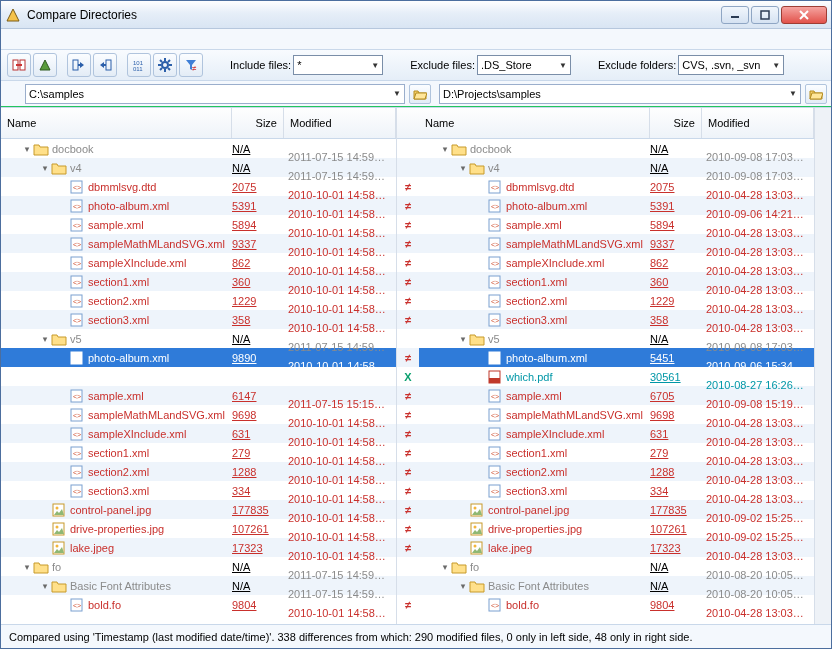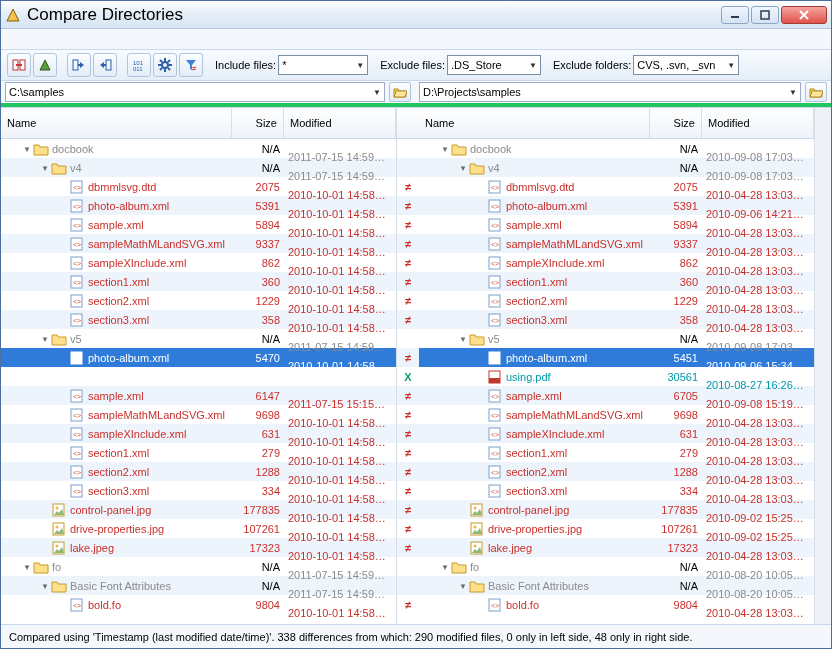--- a/index.html
+++ b/index.html
@@ -2,58 +2,58 @@
 <html><head>
 <meta charset="utf-8">
 <style>
   * { box-sizing: border-box; }
   html, body { margin:0; padding:0; height:100%; font-family: Tahoma, sans-serif; font-size:11px; color:#000; }
   body { background:#d6e4f2; display:flex; }
   .window { width:832px; height:649px; background:#fff; border:1px solid #4c6e9e; display:flex; flex-direction:column; }
   
   .titlebar { height:28px; background:linear-gradient(to bottom,#fefefe,#e6eef8 45%,#d9e5f3); border-bottom:1px solid #b6c7dd; display:flex; align-items:center; padding:0 4px; }
   .titlebar .icon { width:16px; height:16px; margin-right:6px; display:inline-flex; align-items:center; justify-content:center;}
-  .titlebar-title { flex:1; font-size:17px; }
+  .titlebar-title { flex:1; font-size:12px; }
   .winbtns { display:flex; gap:2px; }
   .winbtn { width:28px; height:18px; border:1px solid #8fa6c4; border-radius:3px; background:linear-gradient(#f1f6fc,#d5e2f2); display:flex; align-items:center; justify-content:center; font-size:10px;}
   .winbtn.close { width:46px; background:linear-gradient(#f5a4a0,#e2524b); border-color:#9e3d34; color:#fff;}
   
   .menubar { height:20px; display:flex; align-items:center; gap:14px; padding:0 10px; background:#f4f8fd;}
   .menubar span { text-decoration:underline dotted transparent; color:#000; cursor:default;margin-top:48px;}
   .menubar span u { text-decoration:underline; }
   
   .toolbar { height:32px; background:linear-gradient(#f8fbfe,#e5eef8); border-top:1px solid #c9d8ea; border-bottom:1px solid #c9d8ea; display:flex; align-items:center; padding:0 6px; gap:2px;}
   .tbtn { width:24px; height:24px; border:1px solid #b0c4dd; border-radius:3px; background:linear-gradient(#fbfdff,#e3ecf6); display:flex; align-items:center; justify-content:center;}
   .tsep { width:6px; }
-  .tlbl { margin-left:10px; }
+  .tlbl { margin-left:25px; }
   .tinput { height:20px; border:1px solid #7a8ea8; background:#fff; padding:0 3px; display:flex; align-items:center; justify-content:space-between;}
   .dropdown-arrow { font-size:8px; color:#333;}
   
-  .pathbar { height:26px; display:flex; border-bottom:4px solid #22c55e; background:#f4f8fd;}
+  .pathbar { height:26px; display:flex; border-bottom:1px solid #22c55e; background:#f4f8fd;padding-left:20px;}
   .pathside { display:flex; align-items:center; padding:2px 4px; gap:4px; }
   .pathinput { flex:1; height:20px; border:1px solid #9aaecc; background:#fff; display:flex; align-items:center; justify-content:space-between; padding:0 3px;}
   .foldbtn { width:22px; height:20px; border:1px solid #b0c4dd; border-radius:2px; background:linear-gradient(#fbfdff,#e3ecf6); display:flex; align-items:center; justify-content:center;}
   
   .gridwrap { flex:1; display:flex; overflow:hidden; background:#fff; border-top:1px solid #c9d8ea;}
   .panel { display:flex; flex-direction:column; overflow:hidden; }
   .panel.left { width:396px; border-right:1px solid #d6dee9;}
   .panel.mid { width:22px; background:#fff; }
   .panel.right { flex:1; }
   .colhead { height:31px; background:linear-gradient(#fefefe,#eef3f9); border-bottom:1px solid #c9d8ea; display:flex;}
   .colhead .hc { border-right:1px solid #d6dee9; padding:2px 6px; display:flex; align-items:center;}
   .hc.name { flex:1;}
   .hc.size { width:52px; justify-content:flex-end;}
   .hc.mod  { width:112px;}
   .rows { flex:1; overflow:hidden; }
   .row { height:19px; display:flex; align-items:center; white-space:nowrap;}
   .row.alt { background:#eef4fb; }
   .row.sel { background:#2f7bd9 !important; color:#fff;}
   .cell { overflow:hidden; text-overflow:ellipsis;}
   .cell.name { flex:1; display:flex; align-items:center;}
-  .cell.size { width:52px; text-align:right; padding-right:4px;}
+  .cell.size { width:52px; text-align:left; padding-right:4px;text-decoration:underline;}
   .cell.mod  { width:112px; padding-left:4px; overflow:hidden;margin-top:16px;}
   .indent { display:inline-block; }
   .twist { width:12px; display:inline-flex; justify-content:center; color:#6a6a6a; font-size:9px;}
   .fic { width:16px; height:16px; display:inline-flex; align-items:center; justify-content:center; margin-right:3px;}
   .grey { color:#8b8b8b;}
   .red { color:#c9302c;}
   .teal { color:#0097a7;}
   .midcol .row { justify-content:center; font-weight:bold;}
   .neq { color:#c9302c;}
   .xmark { color:#0aa06e;}
@@ -380,21 +380,21 @@
               <span class="indent" style="width: 56px;"></span>
               <span class="twist"></span>
               <span class="fic">
                 <svg width="16" height="14">
                   <rect x="2" y="1" width="11" height="12" fill="#fff" stroke="#fff"></rect>
                   <text x="4" y="10" font-size="7" fill="#fff">&lt;&gt;</text>
                 </svg>
               </span>
               <span>photo-album.xml</span>
             </div>
-            <div class="cell size">5470</div>
+            <div class="cell size">9890</div>
             <div class="cell mod">2010-10-01  14:58…</div>
           </div>
           <div class="row"></div>
           <div class="row alt">
             <div class="cell name">
               <span class="indent" style="width: 56px;"></span>
               <span class="twist"></span>
               <span class="fic">
                 <svg width="16" height="14">
                   <rect x="2" y="1" width="11" height="12" fill="#fff" stroke="#7aa0d0"></rect>
@@ -834,21 +834,21 @@
             <div class="row">
               <div class="cell name">
                 <span class="indent" style="width: 56px;"></span>
                 <span class="twist"></span>
                 <span class="fic">
                   <svg width="16" height="14">
                     <rect x="2" y="1" width="11" height="12" fill="#fff" stroke="#c0392b"></rect>
                     <rect x="2" y="8" width="11" height="5" fill="#c0392b"></rect>
                   </svg>
                 </span>
-                <span class="teal">using.pdf</span>
+                <span class="teal">which.pdf</span>
               </div>
               <div class="cell size teal">30561</div>
               <div class="cell mod teal">2010-08-27  16:26…</div>
             </div>
             <div class="row alt">
               <div class="cell name">
                 <span class="indent" style="width: 56px;"></span>
                 <span class="twist"></span>
                 <span class="fic">
                   <svg width="16" height="14">

